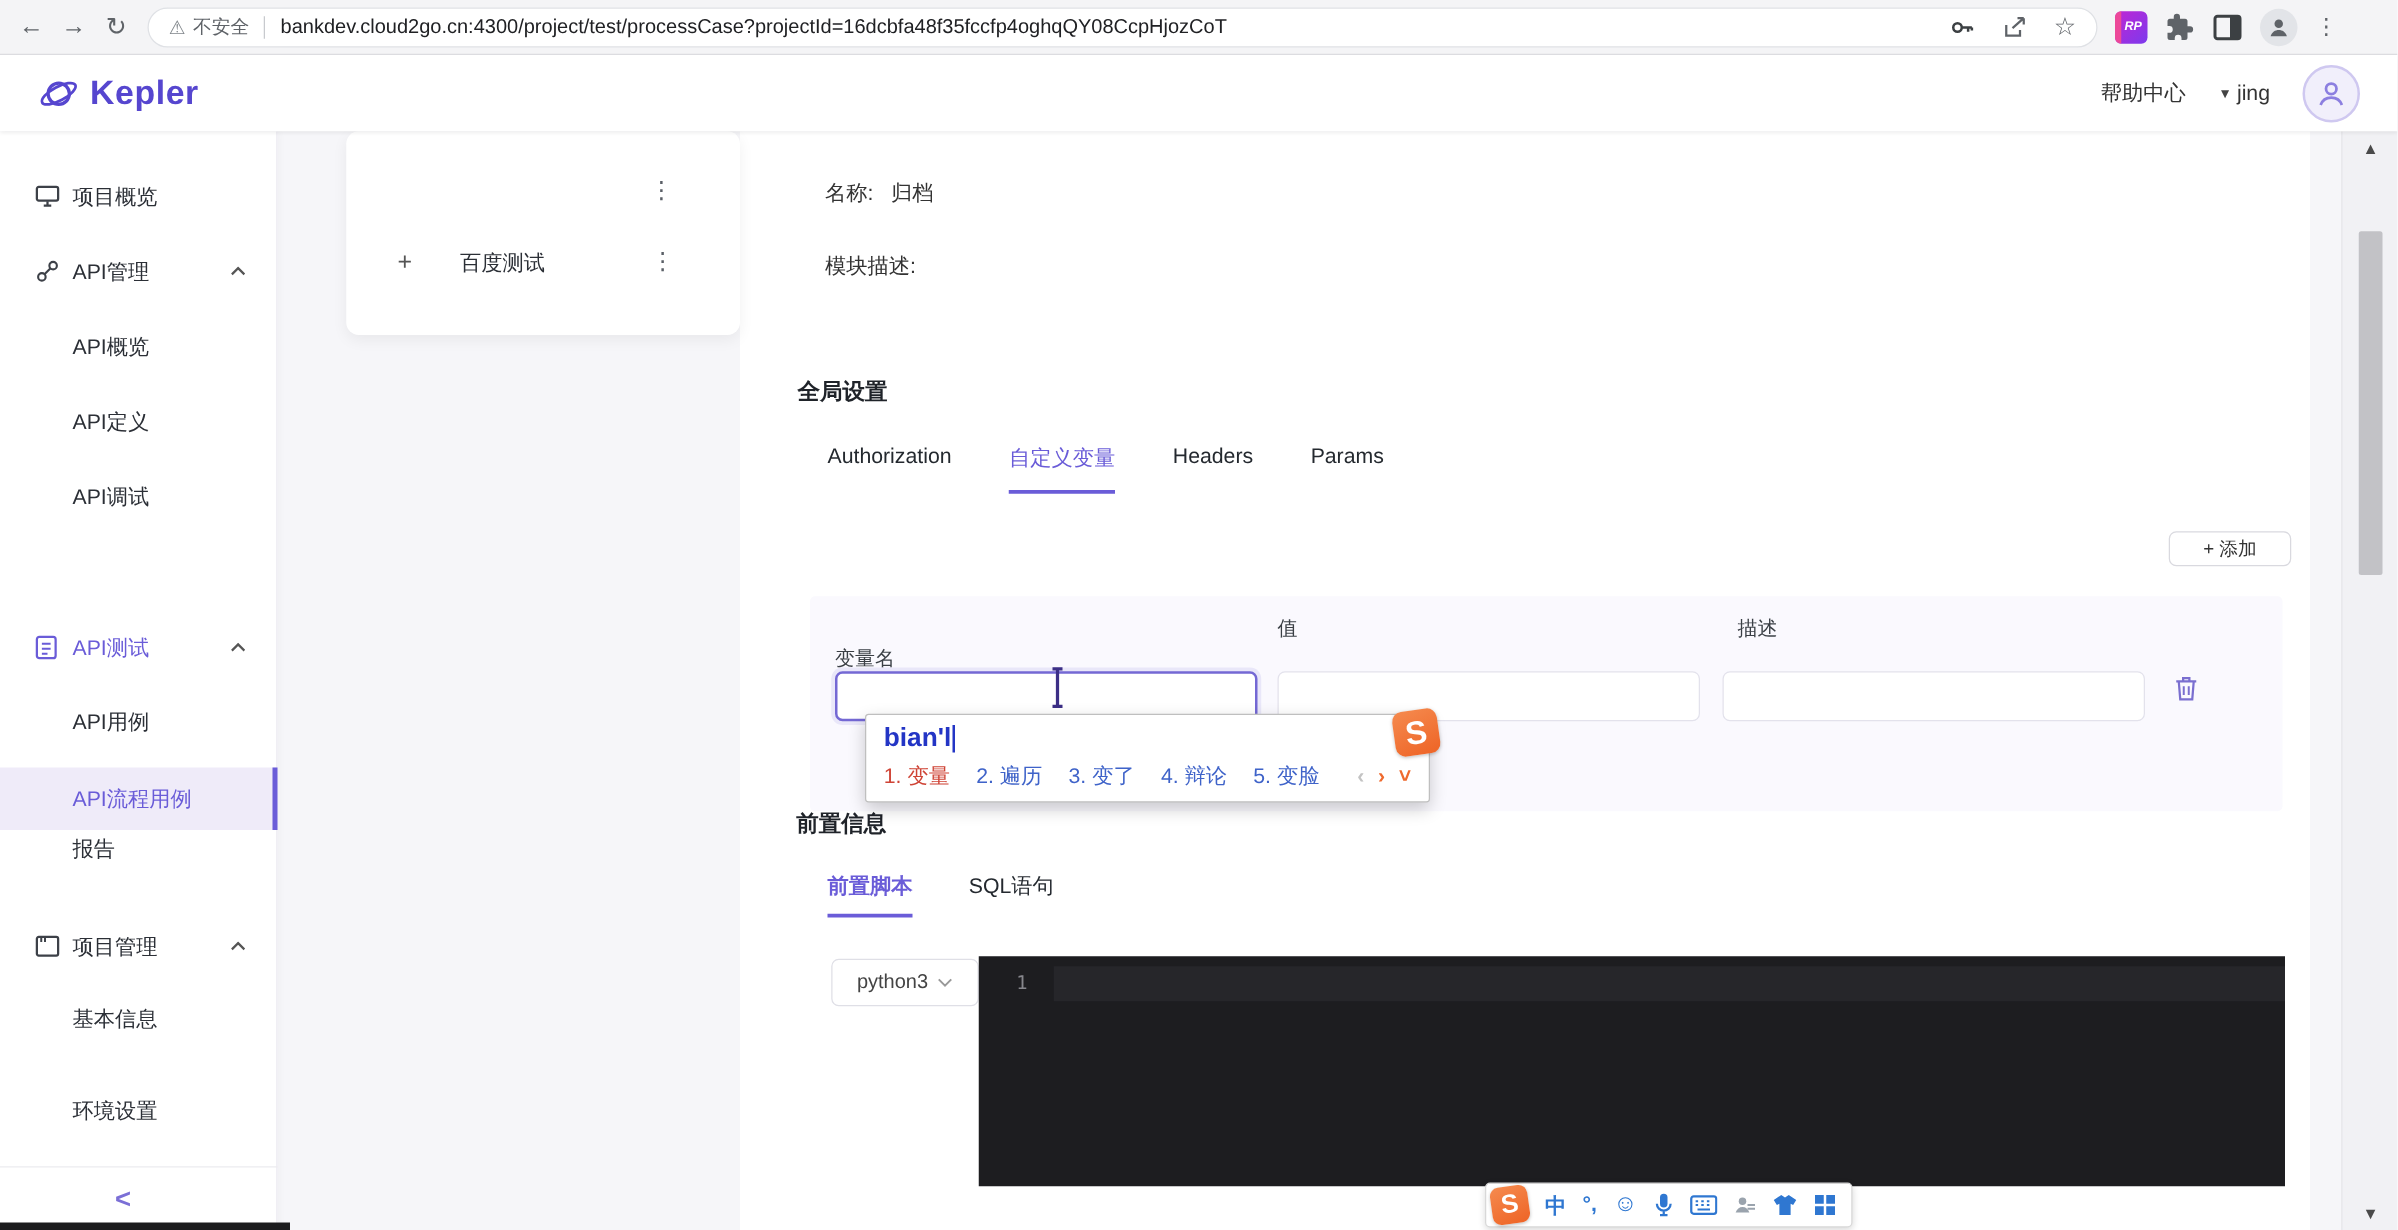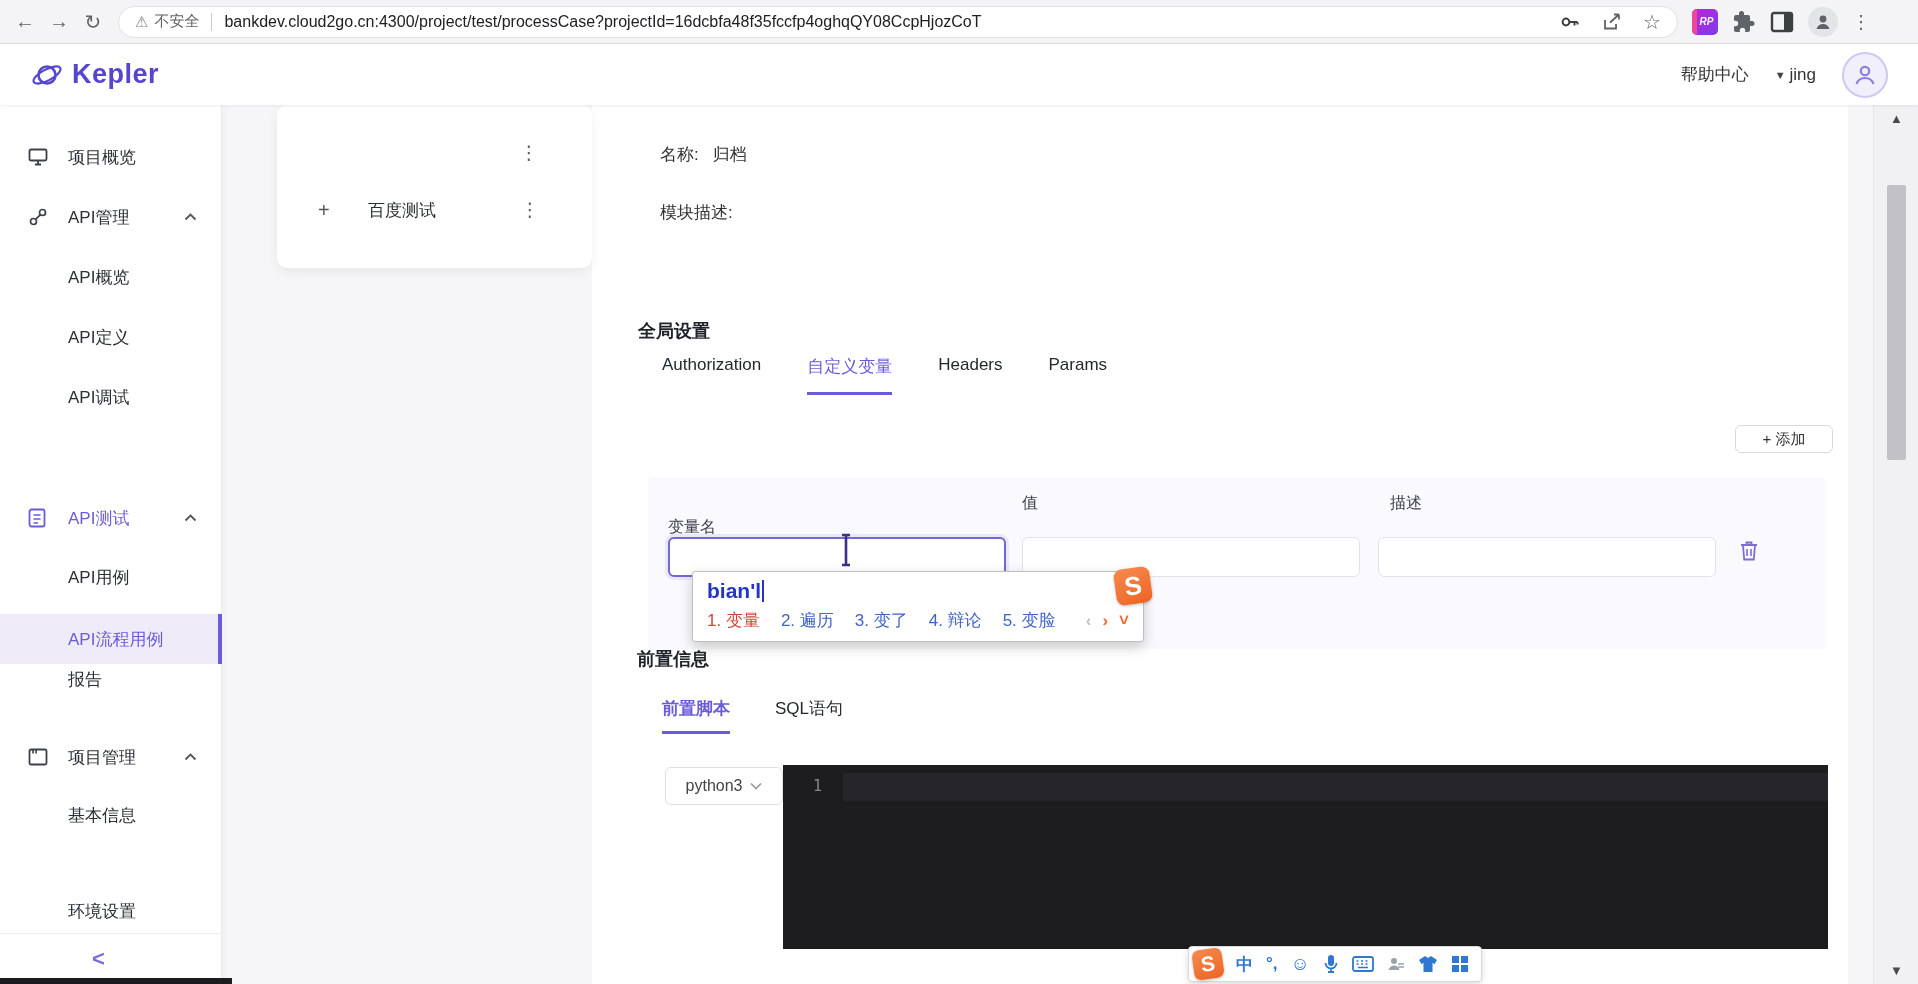--- a/index.html
+++ b/index.html
@@ -31,21 +31,21 @@
   .header-right { margin-left:auto; display:flex; align-items:center; gap:26px; }
   .help-link { font-size:17px; color:#333; }
   .user-chip { font-size:17px; color:#333; display:flex; align-items:center; gap:4px; }
   .caret { font-size:11px; color:#444; }
   .avatar-big { width:46px; height:46px; border-radius:50%; background:#f1effb; border:2px solid #cfc8f0; display:flex; align-items:center; justify-content:center; }
 
   
   .sidebar { left:0; top:105px; width:222px; height:879px; background:#fff; border-right:1px solid #eceaf1; box-shadow:2px 0 6px rgba(0,0,0,.03); z-index:10; }
   .side-item { position:absolute; left:0; width:222px; height:48px; display:flex; align-items:center; font-size:17px; color:#2b2f36; cursor:pointer; }
   .side-item .s-icon { position:absolute; left:28px; width:20px; display:flex; }
-  .side-item .s-label { position:absolute; left:58px;margin-left:10px; }
+  .side-item .s-label { position:absolute; left:58px; }
   .side-item .s-chevron { position:absolute; left:184px; display:flex; }
   .side-item.active-group { color:#6a5cd8; }
   .side-item.selected { background:#efebf9; border-right:4px solid #6a5cd8; color:#6a5cd8; }
   .side-collapse { position:absolute; left:0; top:828px; width:222px; border-top:1px solid #ececf0; height:51px; display:flex; align-items:center; }
   .side-collapse span { margin-left:92px; color:#7b6fd6; font-size:22px; font-weight:bold; }
 
   
   .tree-card { left:277px; top:105px; width:315px; height:163px; background:#fff; border-radius:10px; box-shadow:0 4px 12px rgba(0,0,0,.06); z-index:5; }
   .tree-row1 { position:absolute; left:55px; top:22px; width:256px; height:50px; background:#f2f0f7; border-radius:4px; display:flex; align-items:center; font-size:17px; color:#2b2f36; }
   .tree-row1 .t-icon { margin-left:28px; display:flex; }
@@ -247,21 +247,21 @@
     <span class="s-chevron">
         <svg width="13" height="8" viewBox="0 0 13 8">
           <polyline points="1.5,6.5 6.5,1.5 11.5,6.5" fill="none" stroke="#555" stroke-width="1.8"></polyline>
         </svg>
       </span>
   </div>
 
   <div class="side-item" style="top:686px;">
       <span class="s-label">基本信息</span>
     </div>
-  <div class="side-item" style="top:782px;">
+  <div class="side-item" style="top:759px;">
       <span class="s-label">环境设置</span>
     </div>
 
   <div class="side-collapse">
     <span>&lt;</span>
   </div>
 </aside>
 
 <div class="abs tree-card">
   <span class="kebab" style="left:242px; top:36px;">⋮</span>
@@ -277,21 +277,21 @@
 
   <div class="abs row" style="left:68px; top:38px;">
     <span class="field-label">名称:</span>
     <span class="field-value">归档</span>
   </div>
 
   <div class="abs row" style="left:68px; top:96px;">
     <span class="field-label">模块描述:</span>
   </div>
 
-  <div class="abs section-title" style="left:46px; top:196px;margin-top:18px;">全局设置</div>
+  <div class="abs section-title" style="left:46px; top:196px;">全局设置</div>
 
   <div class="abs tabs" style="left:70px; top:250px;">
     <span class="tab">Authorization</span>
     <span class="tab active">自定义变量</span>
     <span class="tab">Headers</span>
     <span class="tab">Params</span>
   </div>
 
   <button class="abs add-btn" style="left:1143px; top:320px;">+ 添加</button>
 

